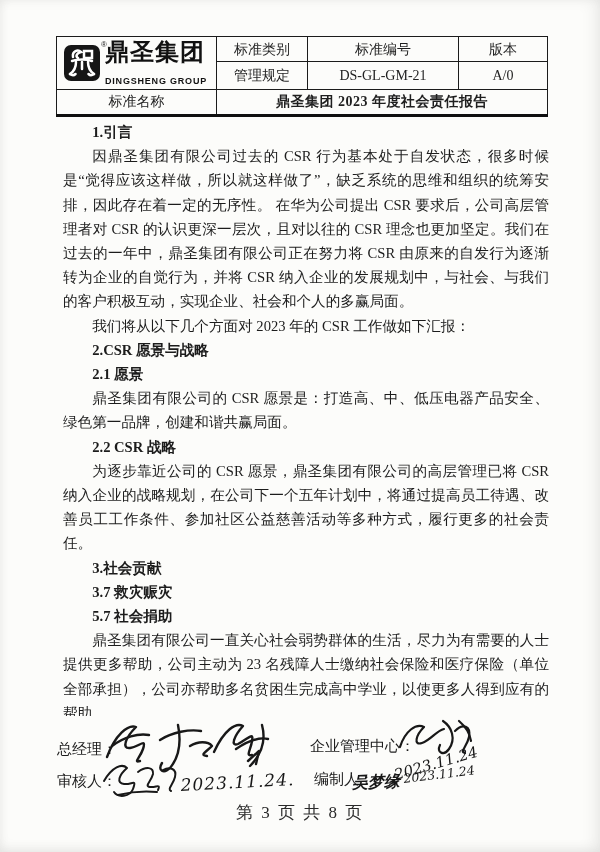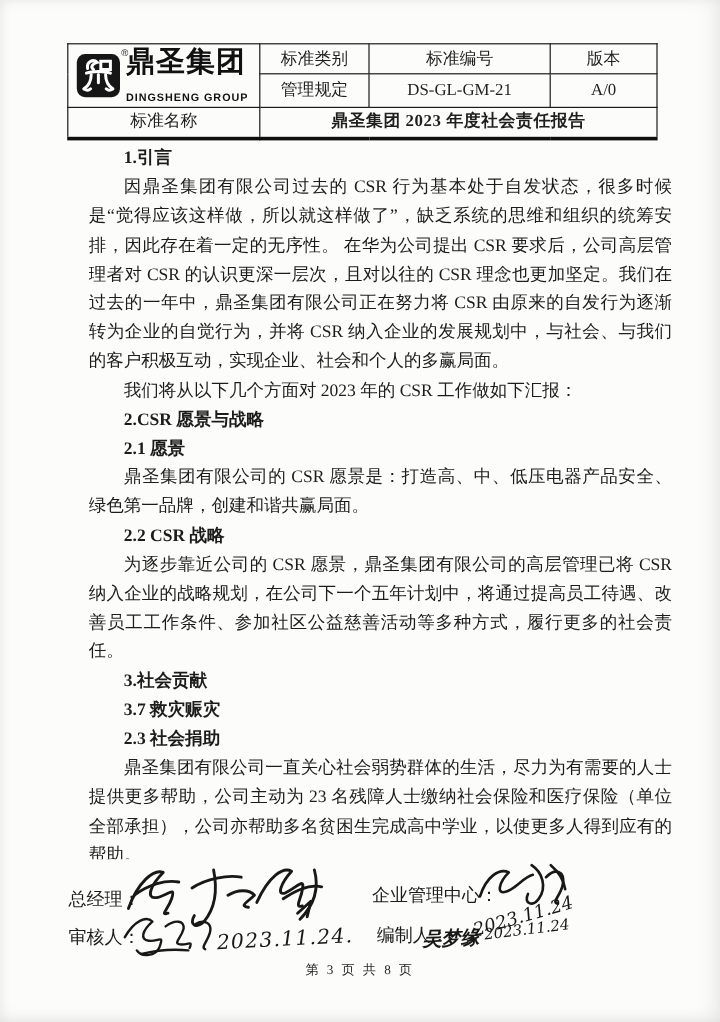--- a/index.html
+++ b/index.html
@@ -29,40 +29,40 @@
   td.title-val{font-weight:700;font-size:15px;letter-spacing:0.5px;}
   
   .logo-wrap{display:flex;align-items:center;justify-content:flex-start;padding:3px 2px 3px 6px;gap:4px;}
   .logo-badge{position:relative;flex:0 0 auto;width:38px;height:38px;}
   .reg-mark{position:absolute;top:-3px;right:-6px;font-size:8px;font-family:"Liberation Sans",sans-serif;color:#222;}
   .brand-col{display:flex;flex-direction:column;align-items:flex-start;line-height:1;gap:12px;}
   .brand-cn{font-family:"Liberation Sans",sans-serif;font-weight:900;font-size:24px;letter-spacing:1px;color:#111;white-space:nowrap;}
   .brand-en{font-family:"Liberation Sans",sans-serif;font-weight:700;font-size:9px;letter-spacing:0.8px;color:#111;margin-top:1px;white-space:nowrap;}
   
   .doc-body{
-    position:absolute;left:74px;top:120px;width:486px;height:596px;overflow:hidden;
+    position:absolute;left:63px;top:120px;width:486px;height:596px;overflow:hidden;
   }
   .doc-body .p, .doc-body .h{
     margin:0;text-indent:2em;text-align:justify;
     font-size:14.6px;line-height:24.2px;color:#1c1c1c;
   }
   .doc-body .h{font-weight:700;text-align:left;}
   
   .sig-label{position:absolute;font-size:15px;color:#1c1c1c;white-space:nowrap;}
   #lbl-gm{left:57px;top:740px;}
   #lbl-reviewer{left:57px;top:772px;}
   #lbl-center{left:310px;top:737px;}
   #lbl-maker{left:314px;top:770px;}
   .ink-layer{position:absolute;left:0;top:710px;width:600px;height:110px;pointer-events:none;}
   .ink-layer path{stroke:#181818;fill:none;stroke-linecap:round;stroke-linejoin:round;}
   .ink-text{font-family:"DejaVu Serif",serif;font-style:italic;fill:#181818;}
   
   .page-footer{
     position:absolute;left:0;top:801px;width:600px;text-align:center;
-    font-size:11px;letter-spacing:2px;color:#2a2a2a;
+    font-size:17px;letter-spacing:2px;color:#2a2a2a;
   }
 </style>
 </head>
 <body>
 
 <div class="page">
 
   <table class="hdr">
     <tbody>
         <tr class="r1">
@@ -110,21 +110,21 @@
     <div class="h">1.引言</div>
     <div class="p">因鼎圣集团有限公司过去的 CSR 行为基本处于自发状态，很多时候是“觉得应该这样做，所以就这样做了”，缺乏系统的思维和组织的统筹安排，因此存在着一定的无序性。 在华为公司提出 CSR 要求后，公司高层管理者对 CSR 的认识更深一层次，且对以往的 CSR 理念也更加坚定。我们在过去的一年中，鼎圣集团有限公司正在努力将 CSR 由原来的自发行为逐渐转为企业的自觉行为，并将 CSR 纳入企业的发展规划中，与社会、与我们的客户积极互动，实现企业、社会和个人的多赢局面。</div>
     <div class="p">我们将从以下几个方面对 2023 年的 CSR 工作做如下汇报：</div>
     <div class="h">2.CSR 愿景与战略</div>
     <div class="h">2.1 愿景</div>
     <div class="p">鼎圣集团有限公司的 CSR 愿景是：打造高、中、低压电器产品安全、绿色第一品牌，创建和谐共赢局面。</div>
     <div class="h">2.2 CSR 战略</div>
     <div class="p">为逐步靠近公司的 CSR 愿景，鼎圣集团有限公司的高层管理已将 CSR 纳入企业的战略规划，在公司下一个五年计划中，将通过提高员工待遇、改善员工工作条件、参加社区公益慈善活动等多种方式，履行更多的社会责任。</div>
     <div class="h">3.社会贡献</div>
     <div class="h">3.7 救灾赈灾</div>
-    <div class="h">2.3 社会捐助</div>
+    <div class="h">5.7 社会捐助</div>
     <div class="p">鼎圣集团有限公司一直关心社会弱势群体的生活，尽力为有需要的人士提供更多帮助，公司主动为 23 名残障人士缴纳社会保险和医疗保险（单位全部承担），公司亦帮助多名贫困生完成高中学业，以使更多人得到应有的帮助。</div>
   </div>
 
   <div class="sig-label" id="lbl-gm">总经理：</div>
   <div class="sig-label" id="lbl-reviewer">审核人：</div>
   <div class="sig-label" id="lbl-center">企业管理中心：</div>
   <div class="sig-label" id="lbl-maker">编制人：</div>
 
   <svg class="ink-layer" viewBox="0 710 600 110">
 

